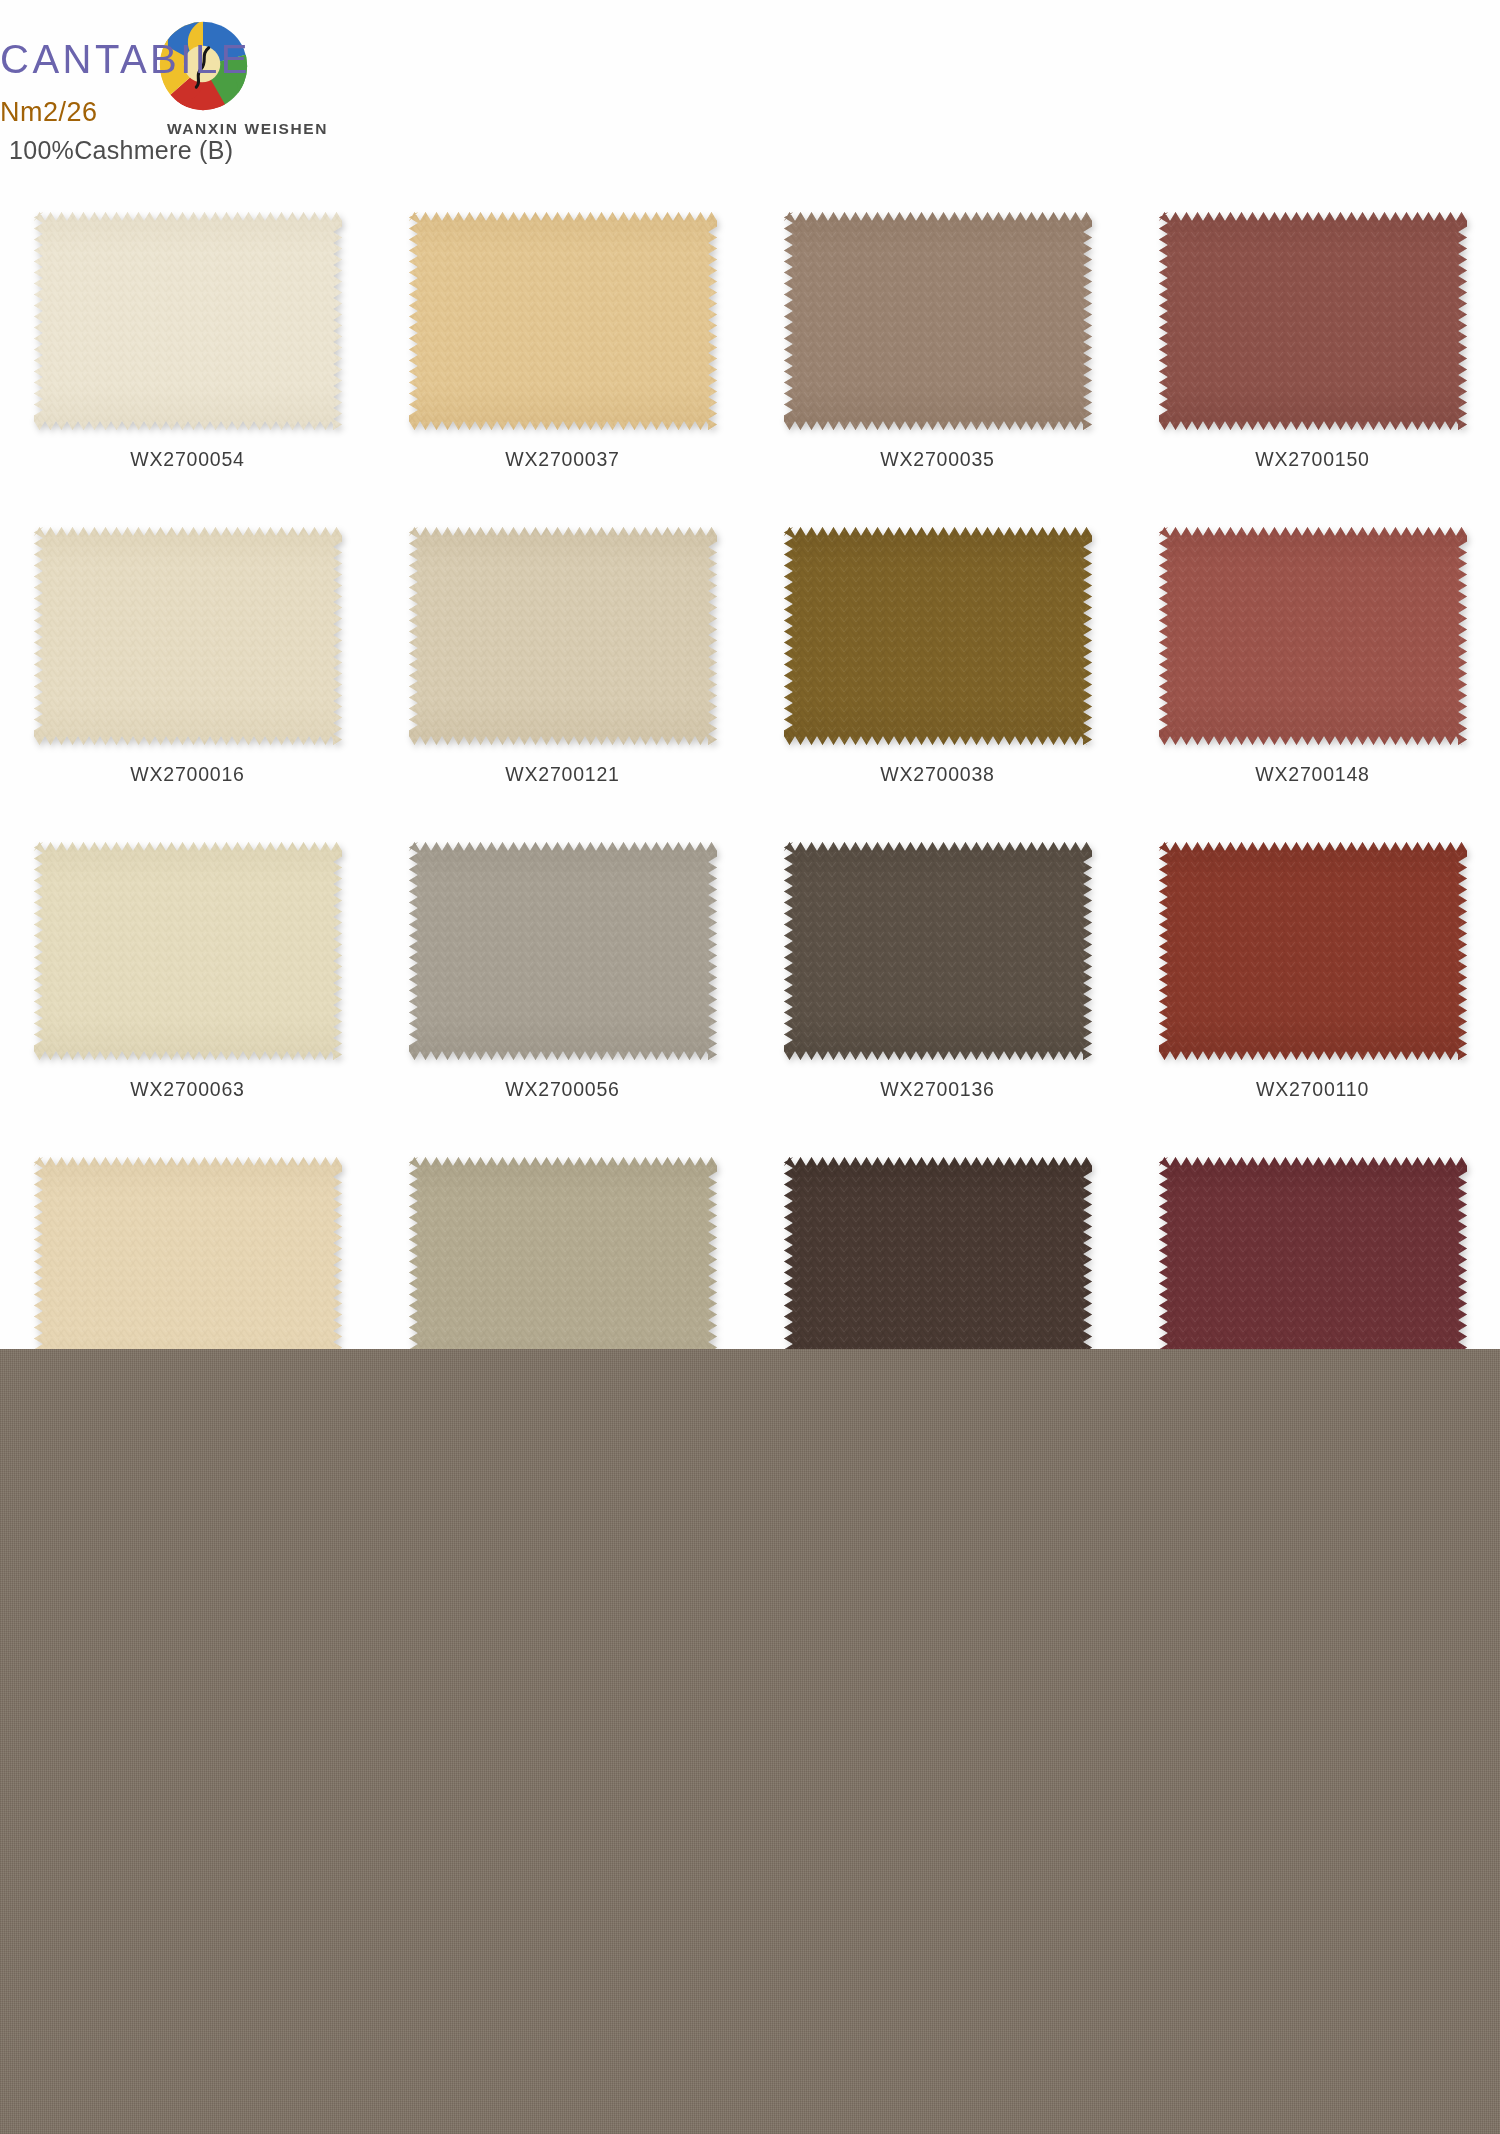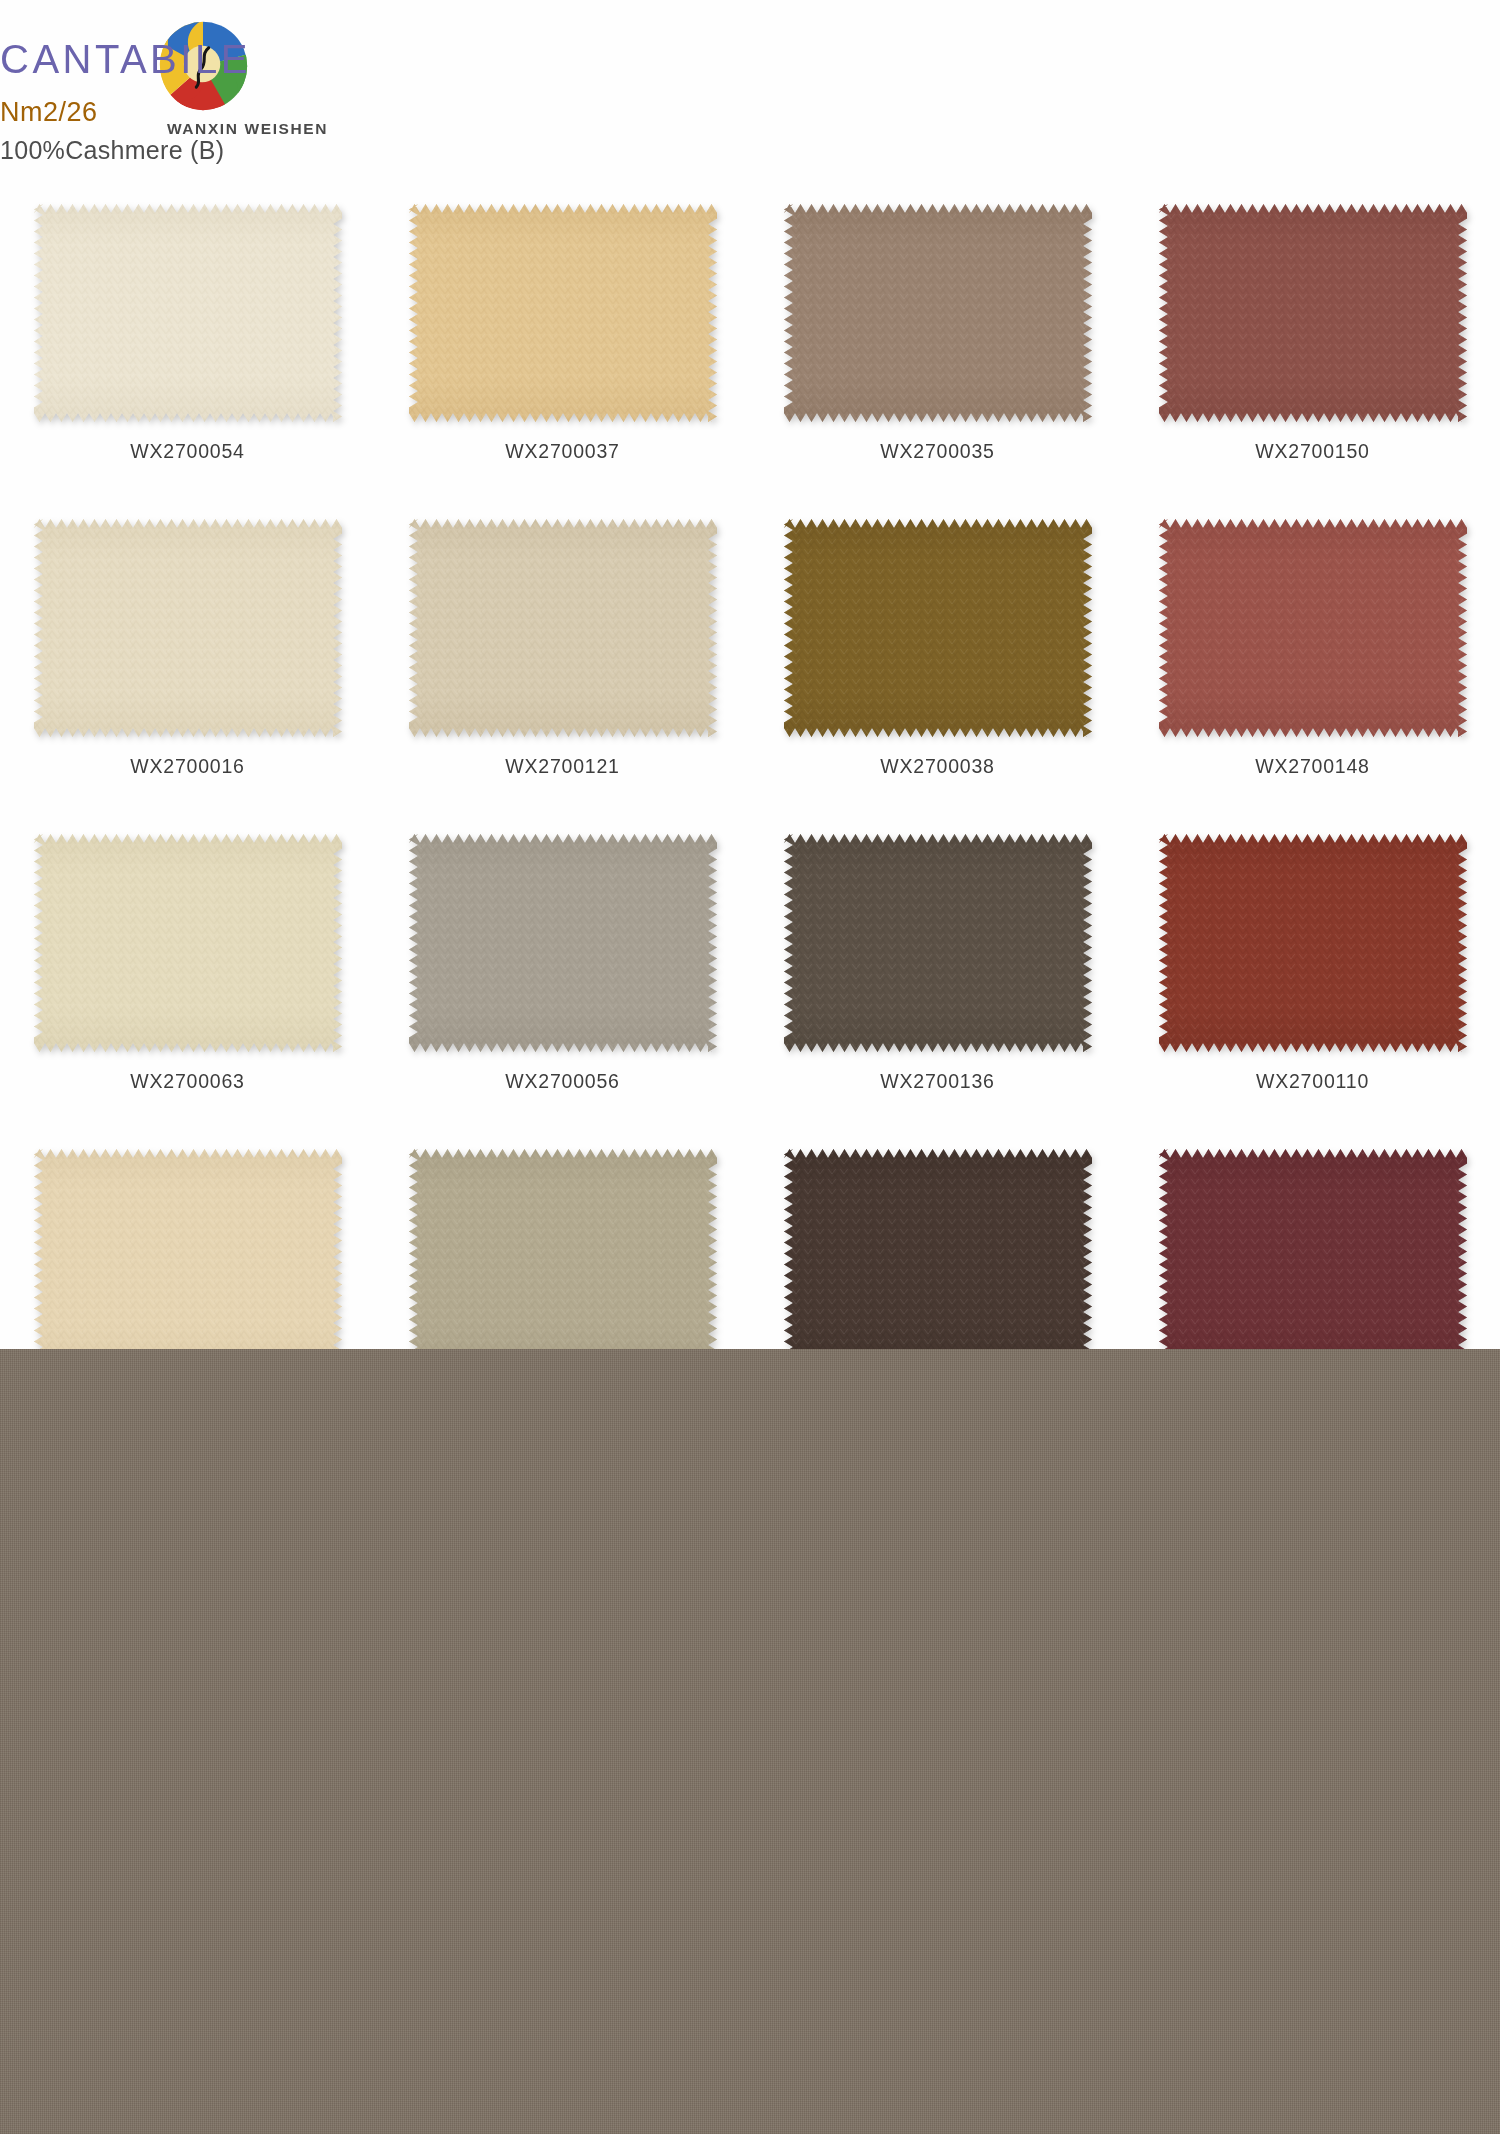--- a/index.html
+++ b/index.html
@@ -65,26 +65,27 @@
     color:#a16207;
     margin-top:17px;
     letter-spacing:0.5px;
   }
   .title-sub2{
     font-family:"Liberation Sans", sans-serif;
     font-size:25px;
     color:#4d4d4d;
     margin-top:8px;
     letter-spacing:0.3px;
+    margin-left:9px;
   }
 
   
   .grid{
     position:absolute;
-    left:0; top:192px;
+    left:0; top:200px;
     width:1500px;
   }
   .row{
     display:flex;
     width:1500px;
     height:315px;
   }
   .cell{
     width:375px;
     position:relative;

